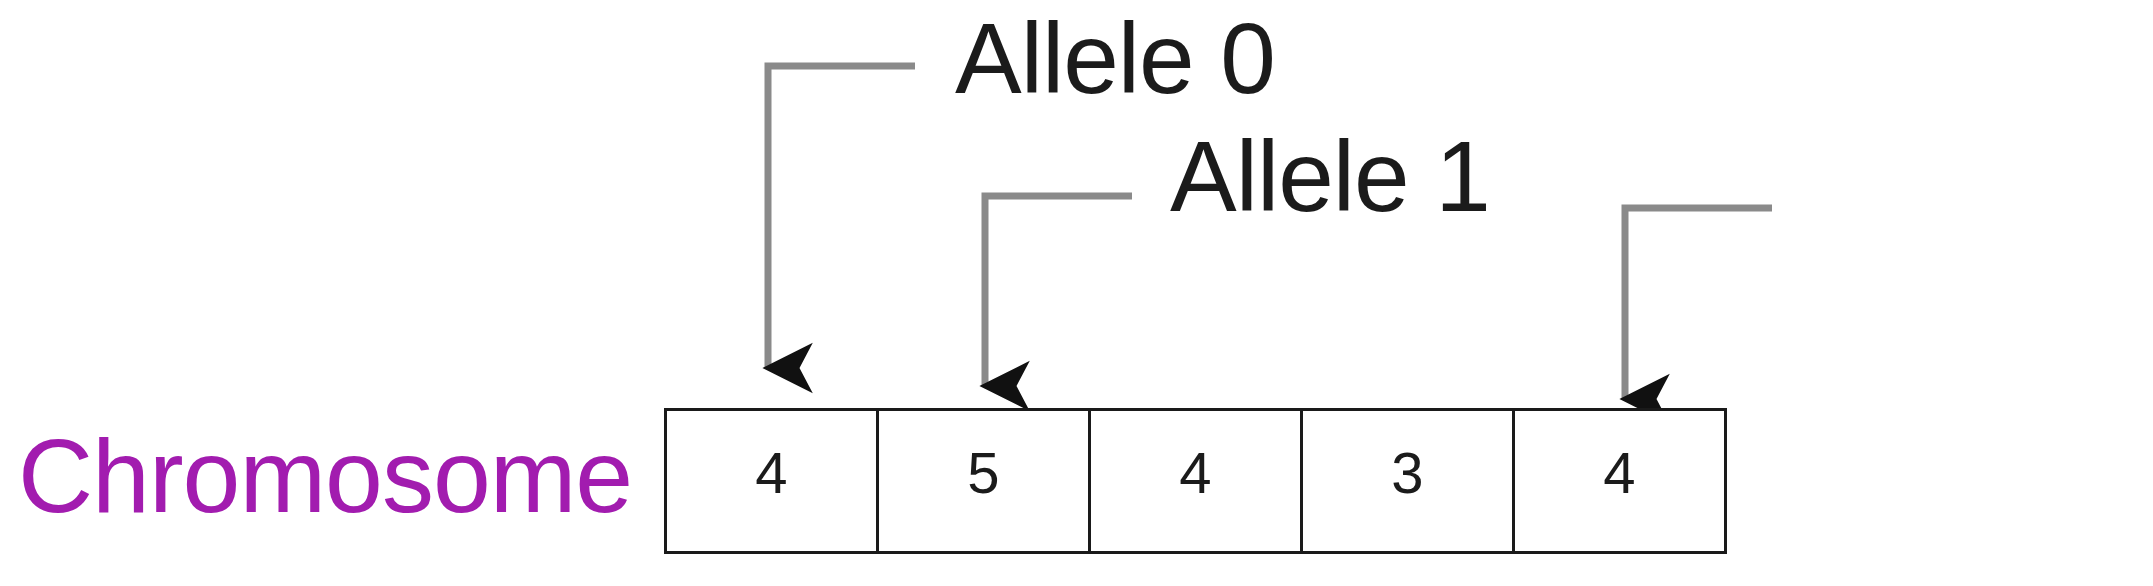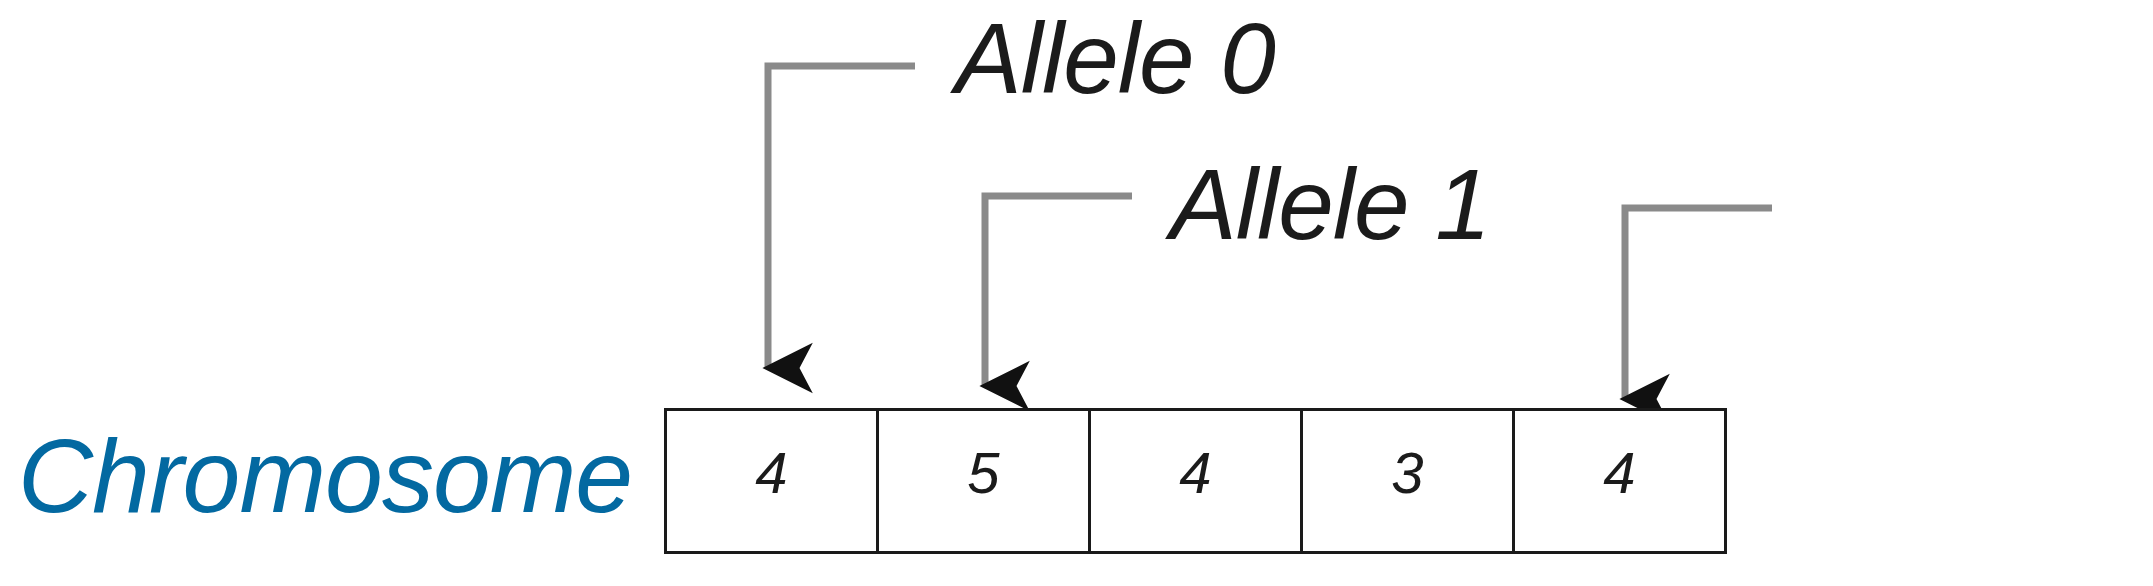--- a/index.html
+++ b/index.html
@@ -8,32 +8,31 @@
     padding: 0;
     background: #ffffff;
   }
   #canvas {
     position: relative;
     width: 1939px;
     height: 586px;
     background: #ffffff;
     overflow: hidden;
     font-family: "Liberation Sans", "DejaVu Sans", sans-serif;
-    font-style: italic;
   }
 
   
   .chrom-label {
     position: absolute;
     left: 18px;
     top: 424px;
     font-size: 104px;
     line-height: 1;
     letter-spacing: -1px;
-    color: #0369a1;
+    color: #a21caf;
     white-space: nowrap;
     font-stretch: condensed;
   }
 
   
   .chrom-strip {
     position: absolute;
     left: 664px;
     top: 408px;
     width: 1063px;
@@ -102,21 +101,21 @@
       <path d="M1132,196 L985,196 L985,386" fill="none" stroke="#8a8a8a" stroke-width="7" marker-end="url(#arrowhead)"></path>
     </g>
 
     <g>
       <path d="M1772,208 L1625,208 L1625,399" fill="none" stroke="#8a8a8a" stroke-width="7" marker-end="url(#arrowhead)"></path>
     </g>
   </svg>
 
   <div class="callout-text" style="left:955px; top:8px;">Allele 0</div>
 
-  <div class="callout-text" style="left:1170px; top:154px;">Allele 1</div>
+  <div class="callout-text" style="left:1170px; top:126px;">Allele 1</div>
 
 
   <div class="chrom-label">Chromosome</div>
 
   <div class="chrom-strip">
     <div class="allele-cell">
       <span class="allele-value">4</span>
     </div>
     <div class="allele-cell">
       <span class="allele-value">5</span>

